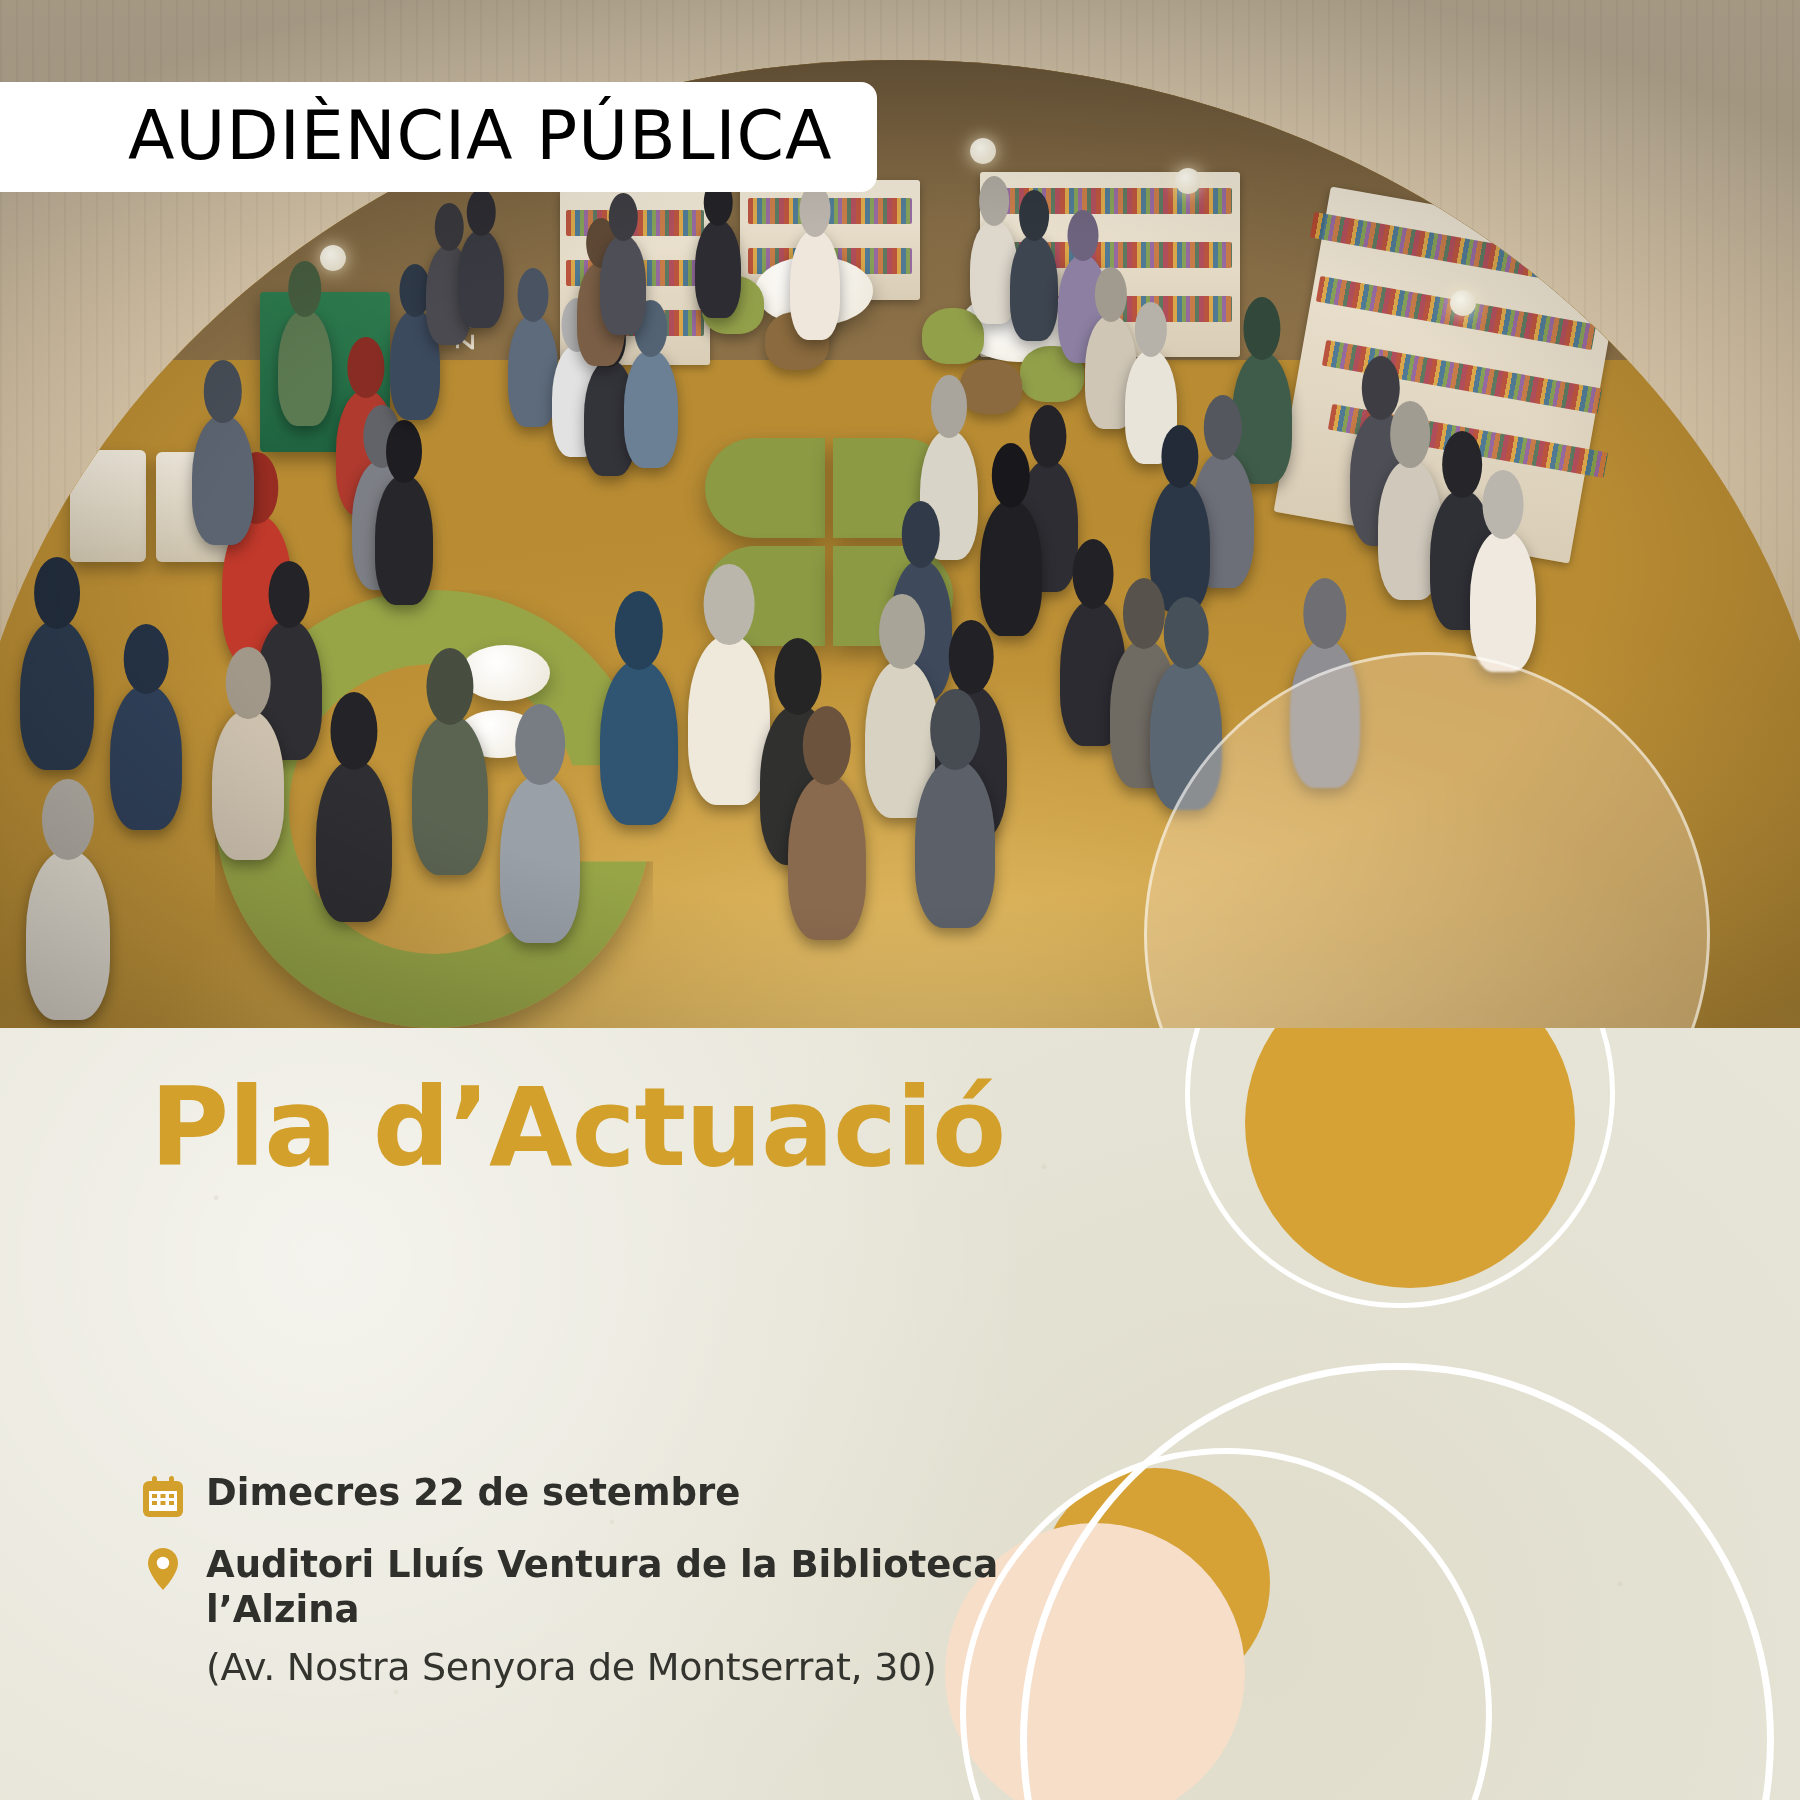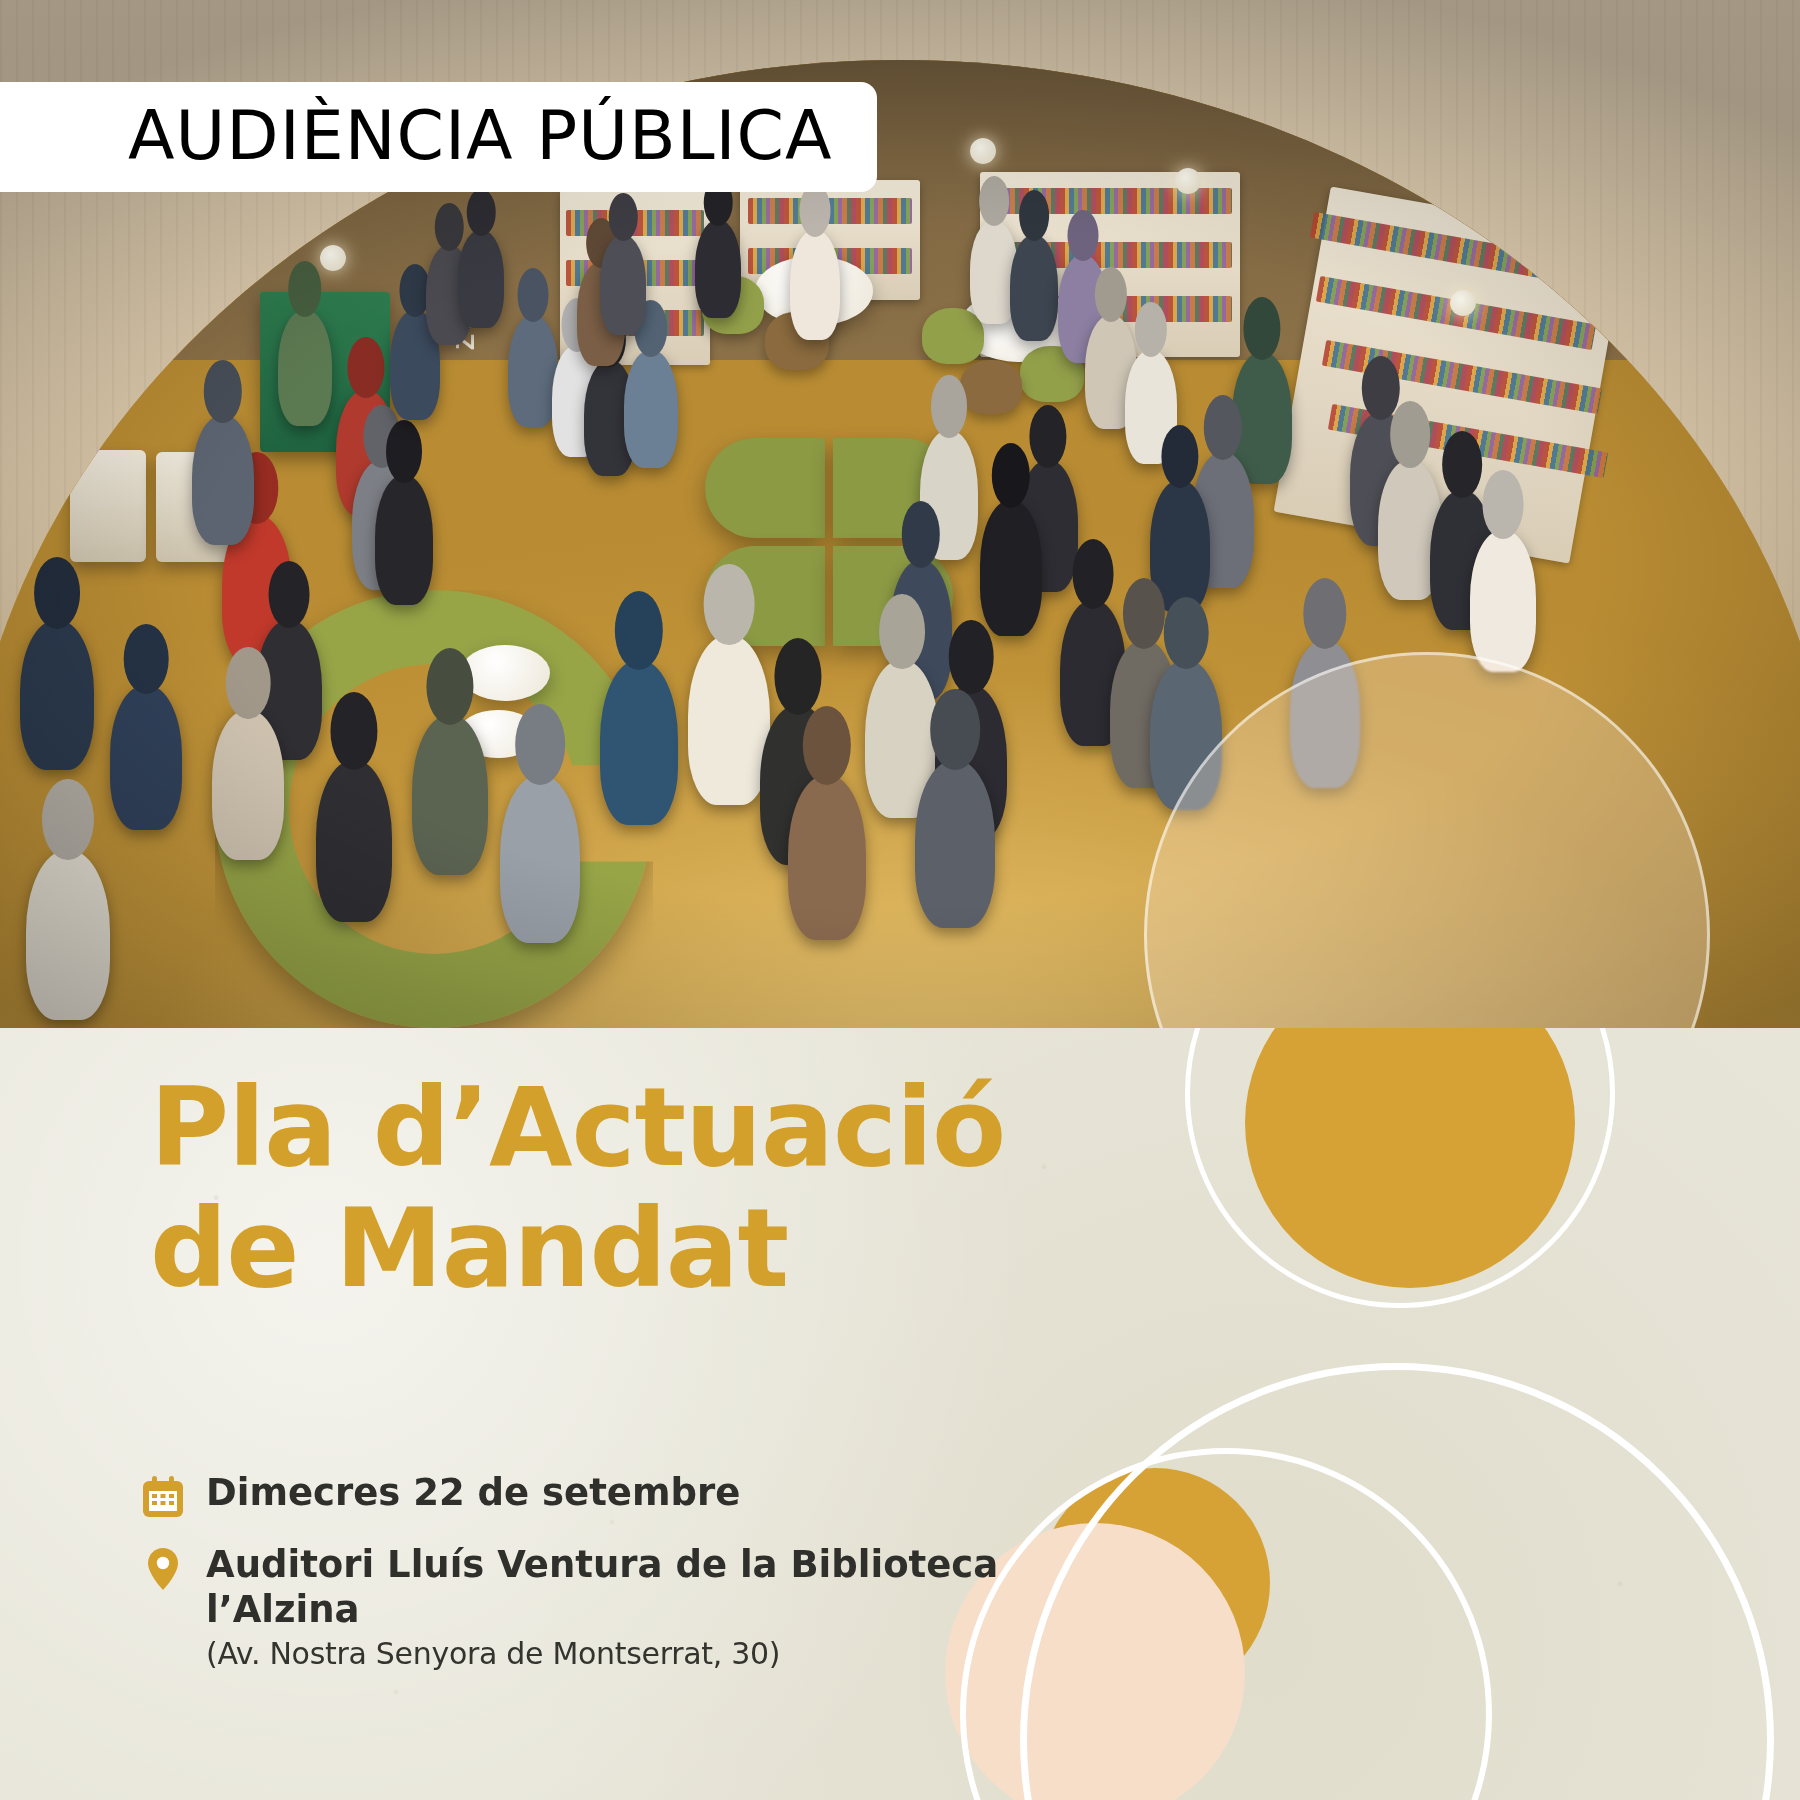--- a/index.html
+++ b/index.html
@@ -293,23 +293,23 @@
   .detail-text {
     color: #2f2f2c;
     font-family: "DejaVu Sans", sans-serif;
     font-weight: bold;
     font-size: 37px;
     line-height: 1.22;
   }
   .detail-sub {
     display: block;
     font-weight: normal;
-    font-size: 30px;
+    font-size: 38px;
     letter-spacing: -0.3px;
-    margin-top: 4px;
+    margin-top: 12px;
     color: #34342f;
   }
 </style>
 </head>
 <body>
 
 <div class="poster">
 
   <div class="photo">
     <div class="ceiling"></div>
@@ -439,21 +439,20 @@
     <div class="deco deco-ring-white" style="left:1185px; top:-150px; width:420px; height:420px;"></div>
 
     <div class="deco deco-gold-blob" style="left:1040px; top:1445px; width:230px; height:230px; top:440px;"></div>
     <div class="deco deco-peach" style="left:945px; top:495px; width:300px; height:300px;"></div>
     <div class="deco deco-ring-white" style="left:1020px; top:335px; width:740px; height:740px; border-width:7px;"></div>
     <div class="deco deco-ring-white" style="left:960px; top:420px; width:520px; height:520px; border-width:6px;"></div>
   </div>
 
   <div class="title">
     <div>Pla d’Actuació</div>
-    <div>de Mandat</div>
   </div>
 
 
   <div class="details">
 
     <div class="detail-row">
       <span class="detail-icon">
         <svg width="46" height="46" viewBox="0 0 46 46">
           <rect x="3" y="7" width="40" height="36" rx="6" fill="#d3a02c"></rect>
           <rect x="12" y="2" width="5" height="9" rx="2.5" fill="#d3a02c"></rect>

